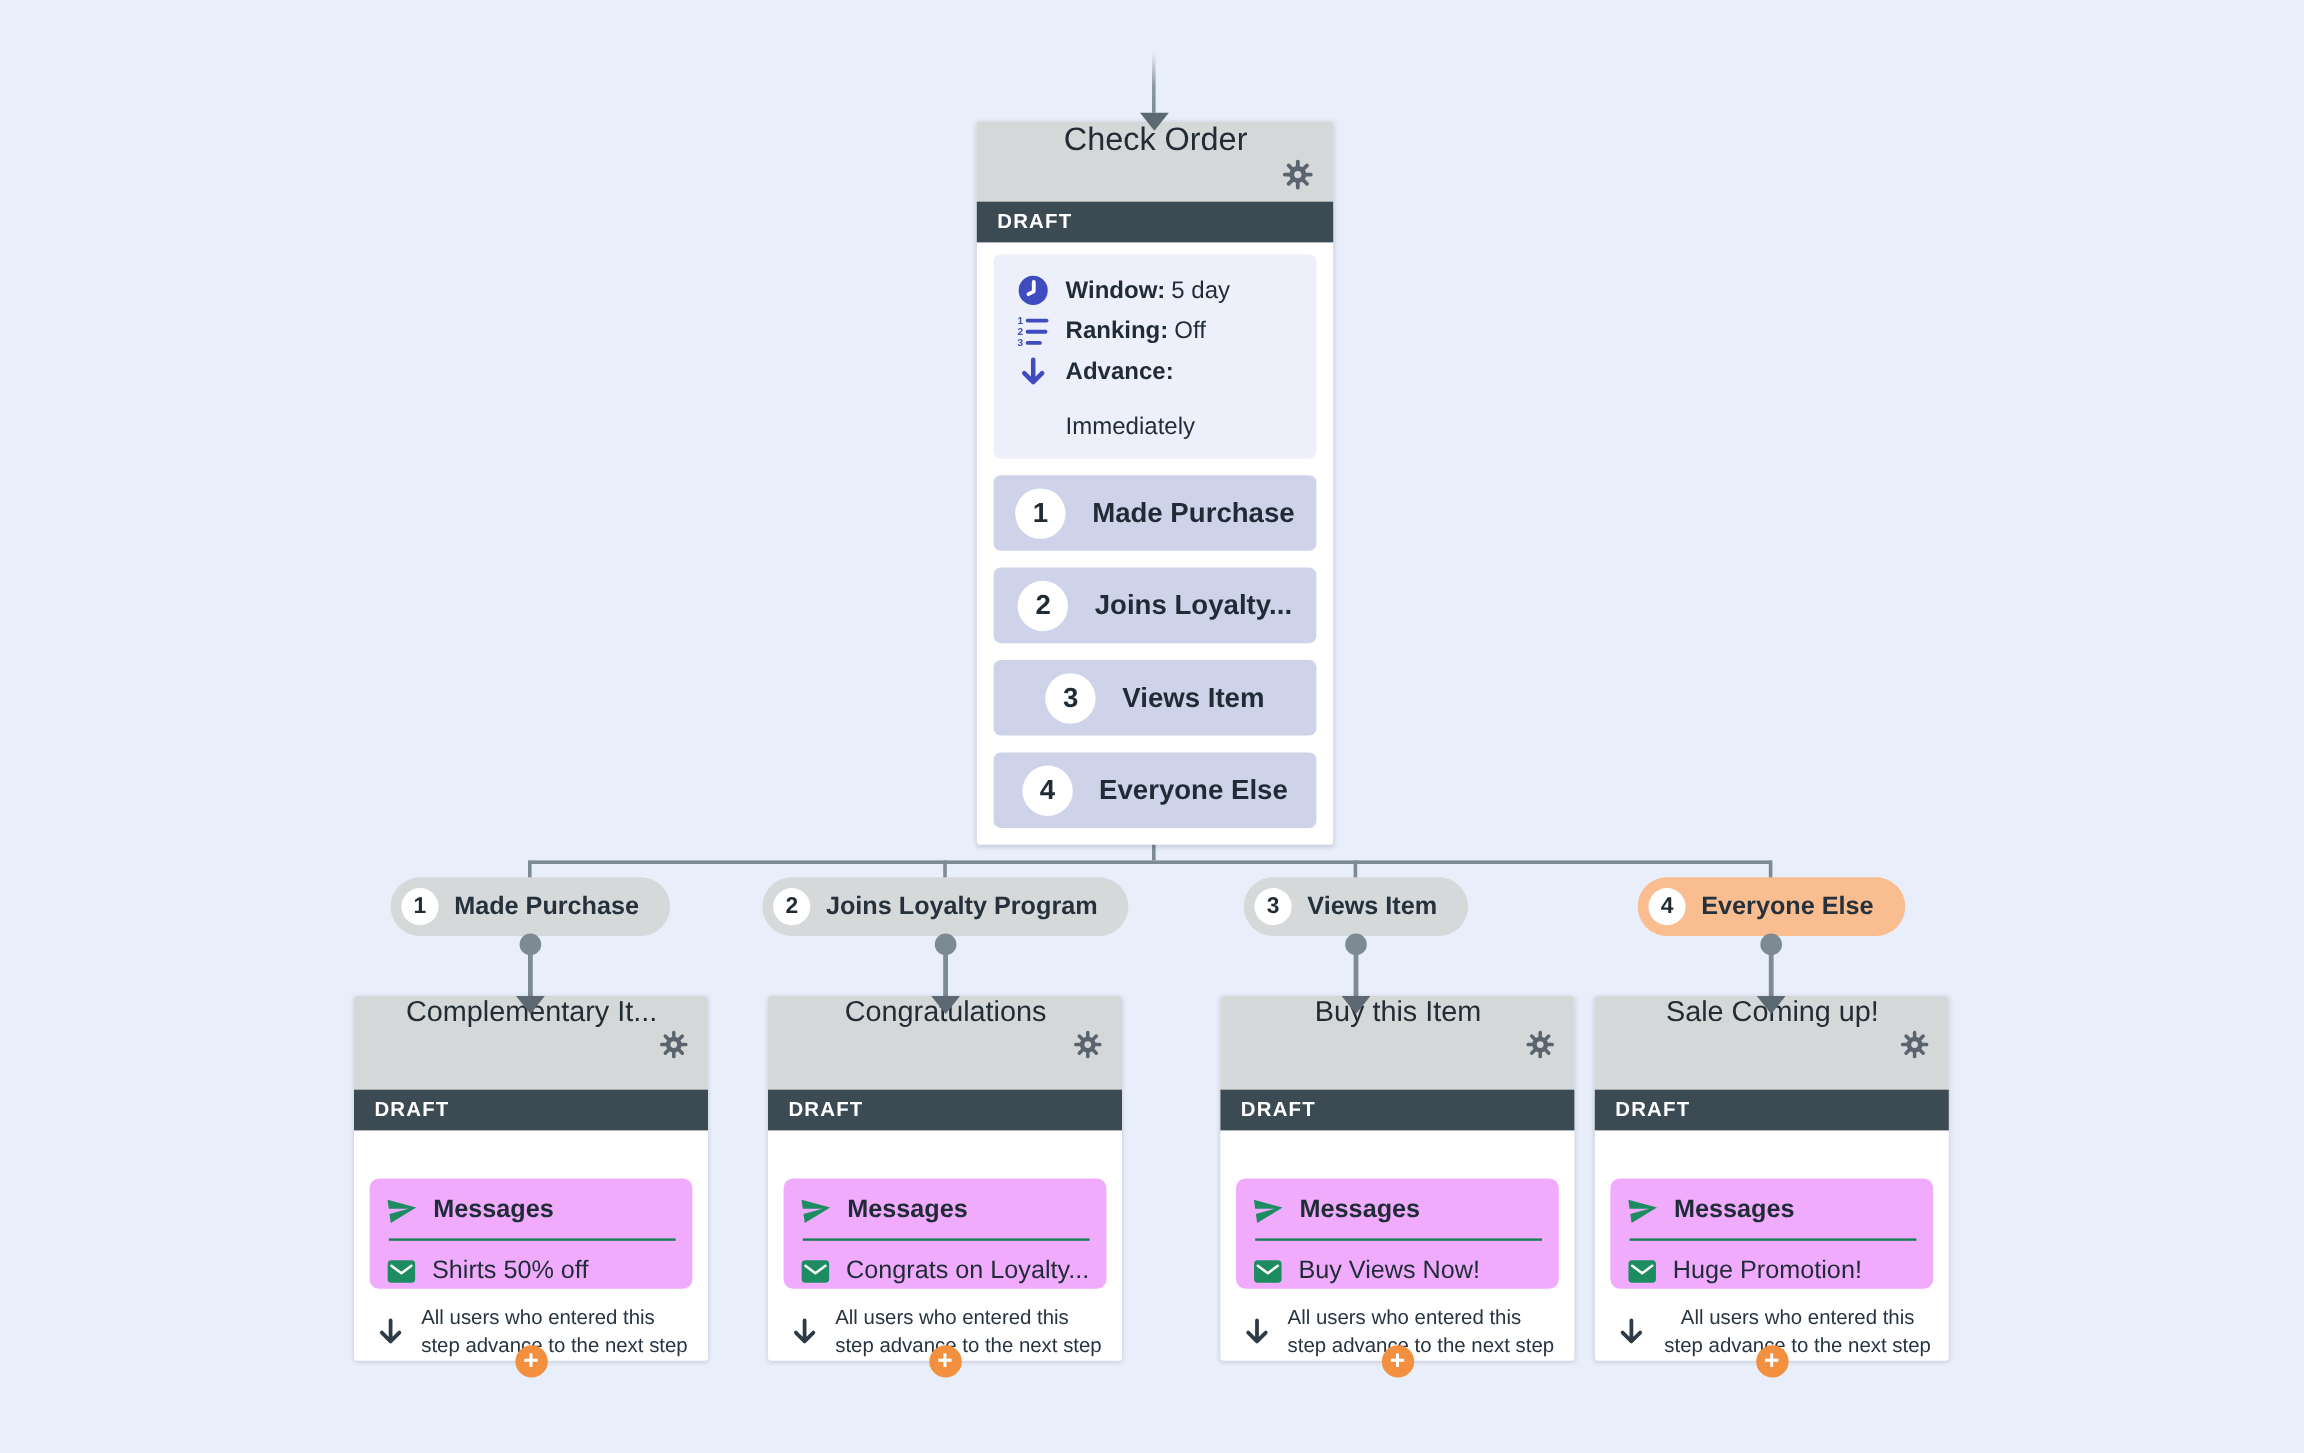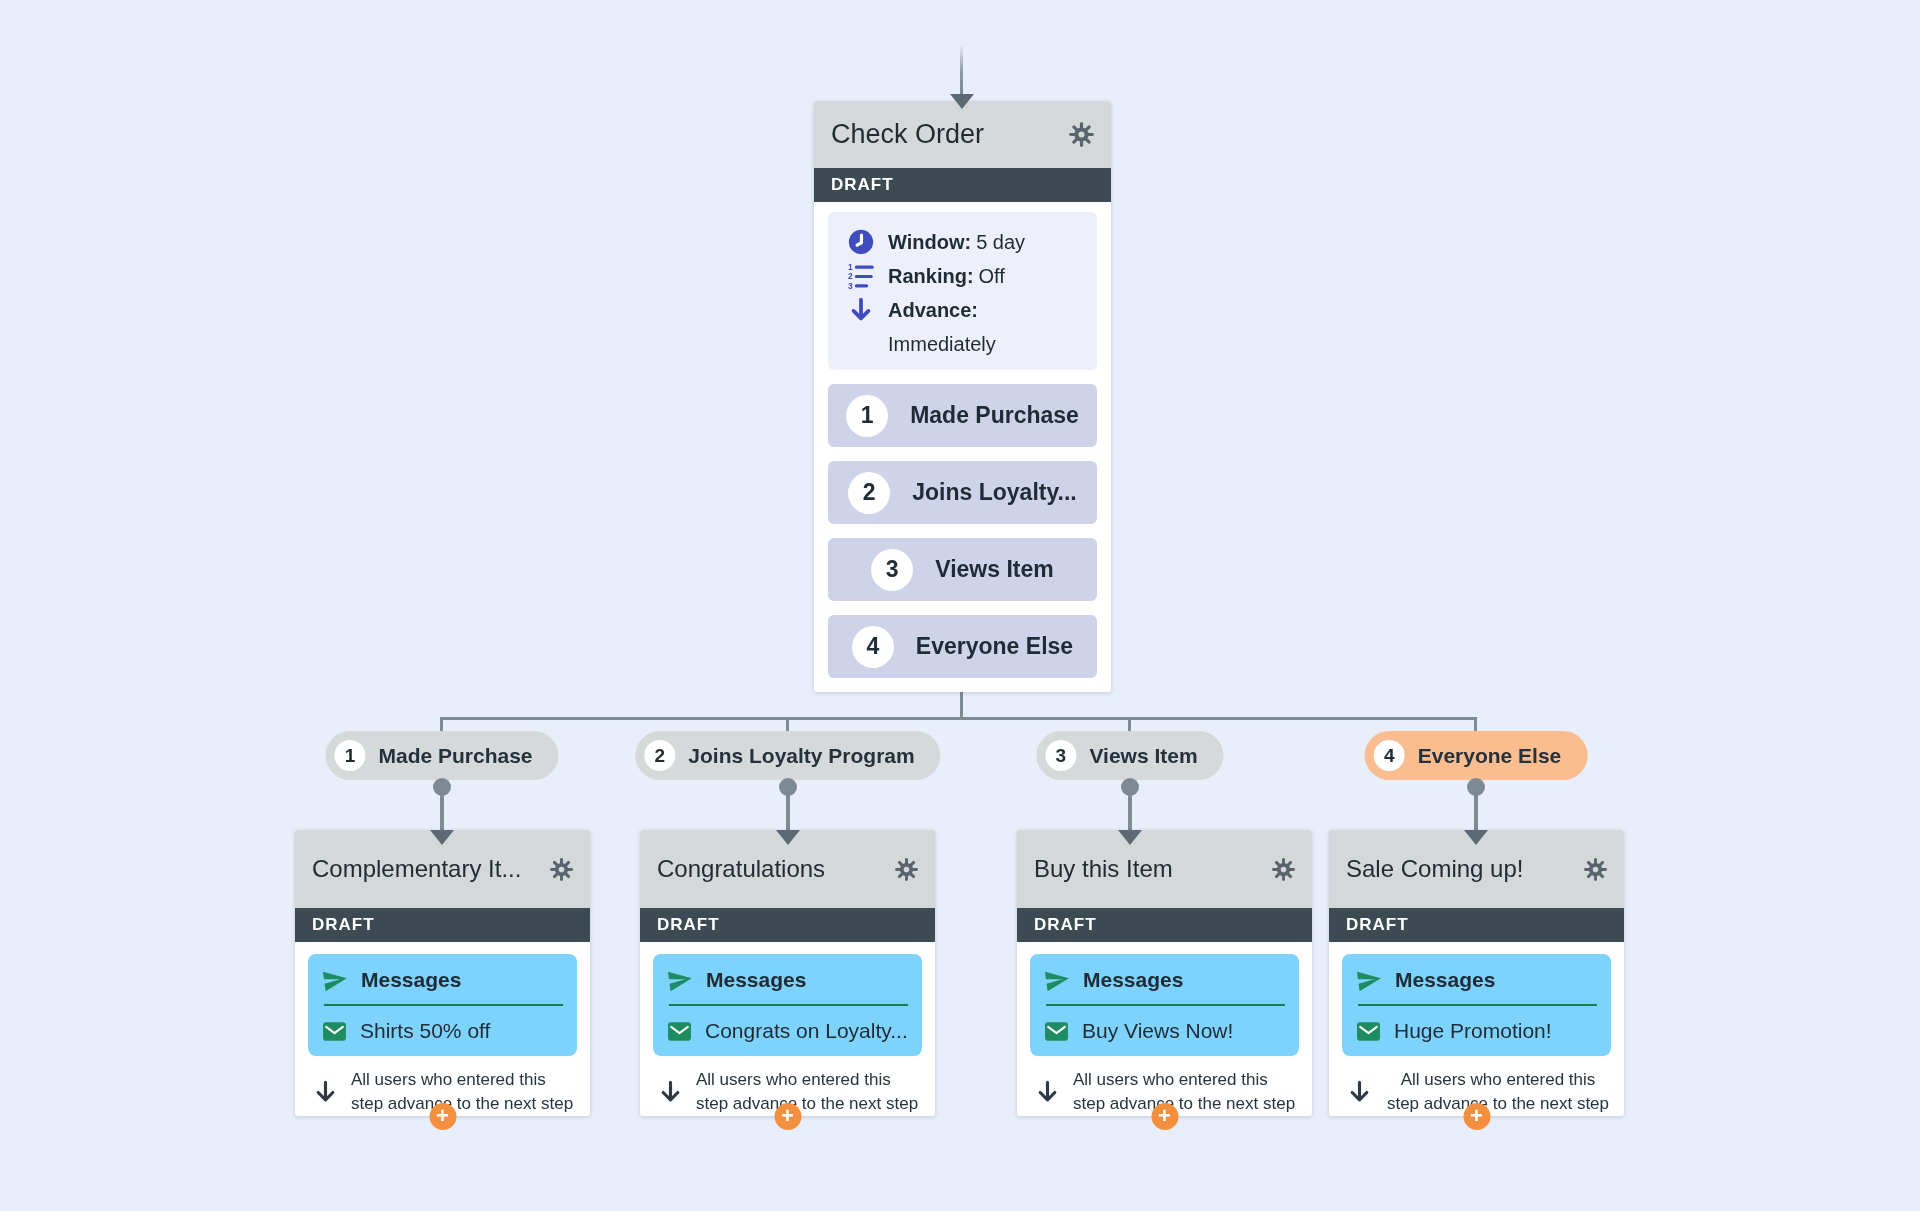--- a/index.html
+++ b/index.html
@@ -8,54 +8,54 @@
   .canvas { position:relative; width:1920px; height:1211px; background:#e9eefb; overflow:hidden; }
 
   
   .cline { position:absolute; background:#7e8b93; z-index:1; }
   .fade-line { background:linear-gradient(to bottom, rgba(126,139,147,0) 0%, rgba(126,139,147,.85) 55%, #7e8b93 100%); }
   .arrow-head { position:absolute; width:0; height:0; border-left:12px solid transparent; border-right:12px solid transparent; border-top:15px solid #5c6973; z-index:6; }
   .dot { position:absolute; width:18px; height:18px; border-radius:50%; background:#7d8a93; z-index:3; }
 
   
   .card { position:absolute; background:#ffffff; border-radius:3px; box-shadow:0 1px 4px rgba(30,40,50,.18); z-index:2; }
-  .card-header { display:flex; align-items:center; background:#d5d8d8; border-radius:3px 3px 0 0; padding:0 16px 0 17px; }
+  .card-header { display:flex; align-items:center; background:#d5d8d8; border-radius:3px 3px 0 0; padding:0 16px 0 17px;flex-direction:column; }
   .card-title { color:#222c35; white-space:nowrap; overflow:hidden; }
   .gear { margin-left:auto; flex:0 0 auto; display:flex; cursor:pointer; }
   .status-bar { display:flex; align-items:center; background:#3c4a54; color:#ffffff; font-weight:bold; font-size:17px; letter-spacing:1px; padding:0 17px; height:34px; }
 
   
   .trigger-card { left:814px; top:101px; width:297px; }
   .trigger-card .card-header { height:67px; }
   .trigger-card .card-title { font-size:27px; }
   .trigger-body { padding:10px 14px 14px 14px; }
   .info-panel { background:#edeffa; border-radius:6px; padding:13px 10px 9px 18px; }
   .setting-row { display:flex; align-items:flex-start; }
   .s-icon { flex:0 0 30px; display:flex; justify-content:center; margin-top:3px; }
   .s-text { font-size:20px; color:#1f2b35; line-height:34px; margin-left:12px; }
   .s-text b { font-weight:bold; }
   .s-text .val { margin-left:5px; }
-  .s-text.stacked .val { display:block; margin-left:0; }
+  .s-text.stacked .val { display:block; margin-left:0;margin-top:12px; }
   .branch-row { display:flex; align-items:center; justify-content:center; gap:22px; background:#ced3e9; border-radius:6px; height:63px; margin-top:14px; cursor:pointer; }
   .branch-row:first-of-type { margin-top:16px; }
   .num-circle { width:42px; height:42px; border-radius:50%; background:#ffffff; color:#1f2b35; font-weight:bold; font-size:23px; display:flex; align-items:center; justify-content:center; }
   .branch-label { font-size:23px; font-weight:bold; color:#1f2b35; white-space:nowrap; }
 
   
   .pill { position:absolute; top:731px; height:49px; transform:translateX(-50%); display:flex; align-items:center; gap:13px; background:#d6d9da; border-radius:25px; padding:0 26px 0 9px; z-index:2; cursor:pointer; white-space:nowrap; }
   .pill.hl { background:#f9bd90; }
   .pill-num { width:31px; height:31px; border-radius:50%; background:#ffffff; color:#1f2b35; font-weight:bold; font-size:19px; display:flex; align-items:center; justify-content:center; }
   .pill-label { font-size:21px; font-weight:bold; color:#25313c; }
 
   
   .step-card { top:830px; width:295px; }
   .step-card .card-header { height:78px; }
   .step-card .card-title { font-size:24px; }
   .step-body { padding:12px 13px 0 13px; }
-  .msg-panel { background:#7dd3fc; border-radius:8px; padding:11px 14px 10px 14px; cursor:pointer; }
+  .msg-panel { background:#f0abfc; border-radius:8px; padding:11px 14px 0 14px; cursor:pointer;margin-top:28px; }
   .msg-row { display:flex; align-items:center; gap:13px; height:30px; }
   .msg-row .section-label { font-size:21px; font-weight:bold; color:#1f2b35; }
   .msg-row .msg-name { font-size:21px; color:#1f2b35; white-space:nowrap; }
   .msg-divider { height:0; border-top:2px solid #187e55; margin:9px 0 10px 2px; }
   .send-wrap { display:flex; transform:rotate(-8deg); }
   .note-row { display:flex; align-items:center; gap:12px; margin:12px 0 0 4px; }
   .note-text { font-size:17px; line-height:24px; color:#273440; width:238px; }
   .add-btn { position:absolute; left:50%; bottom:-14px; transform:translateX(-50%); width:27px; height:27px; border-radius:50%; background:#f2903f; color:#ffffff; display:flex; align-items:center; justify-content:center; z-index:7; cursor:pointer; }
   .add-btn::before { content:"+"; font-size:22px; font-weight:bold; line-height:1; margin-top:-2px; }
 </style>

